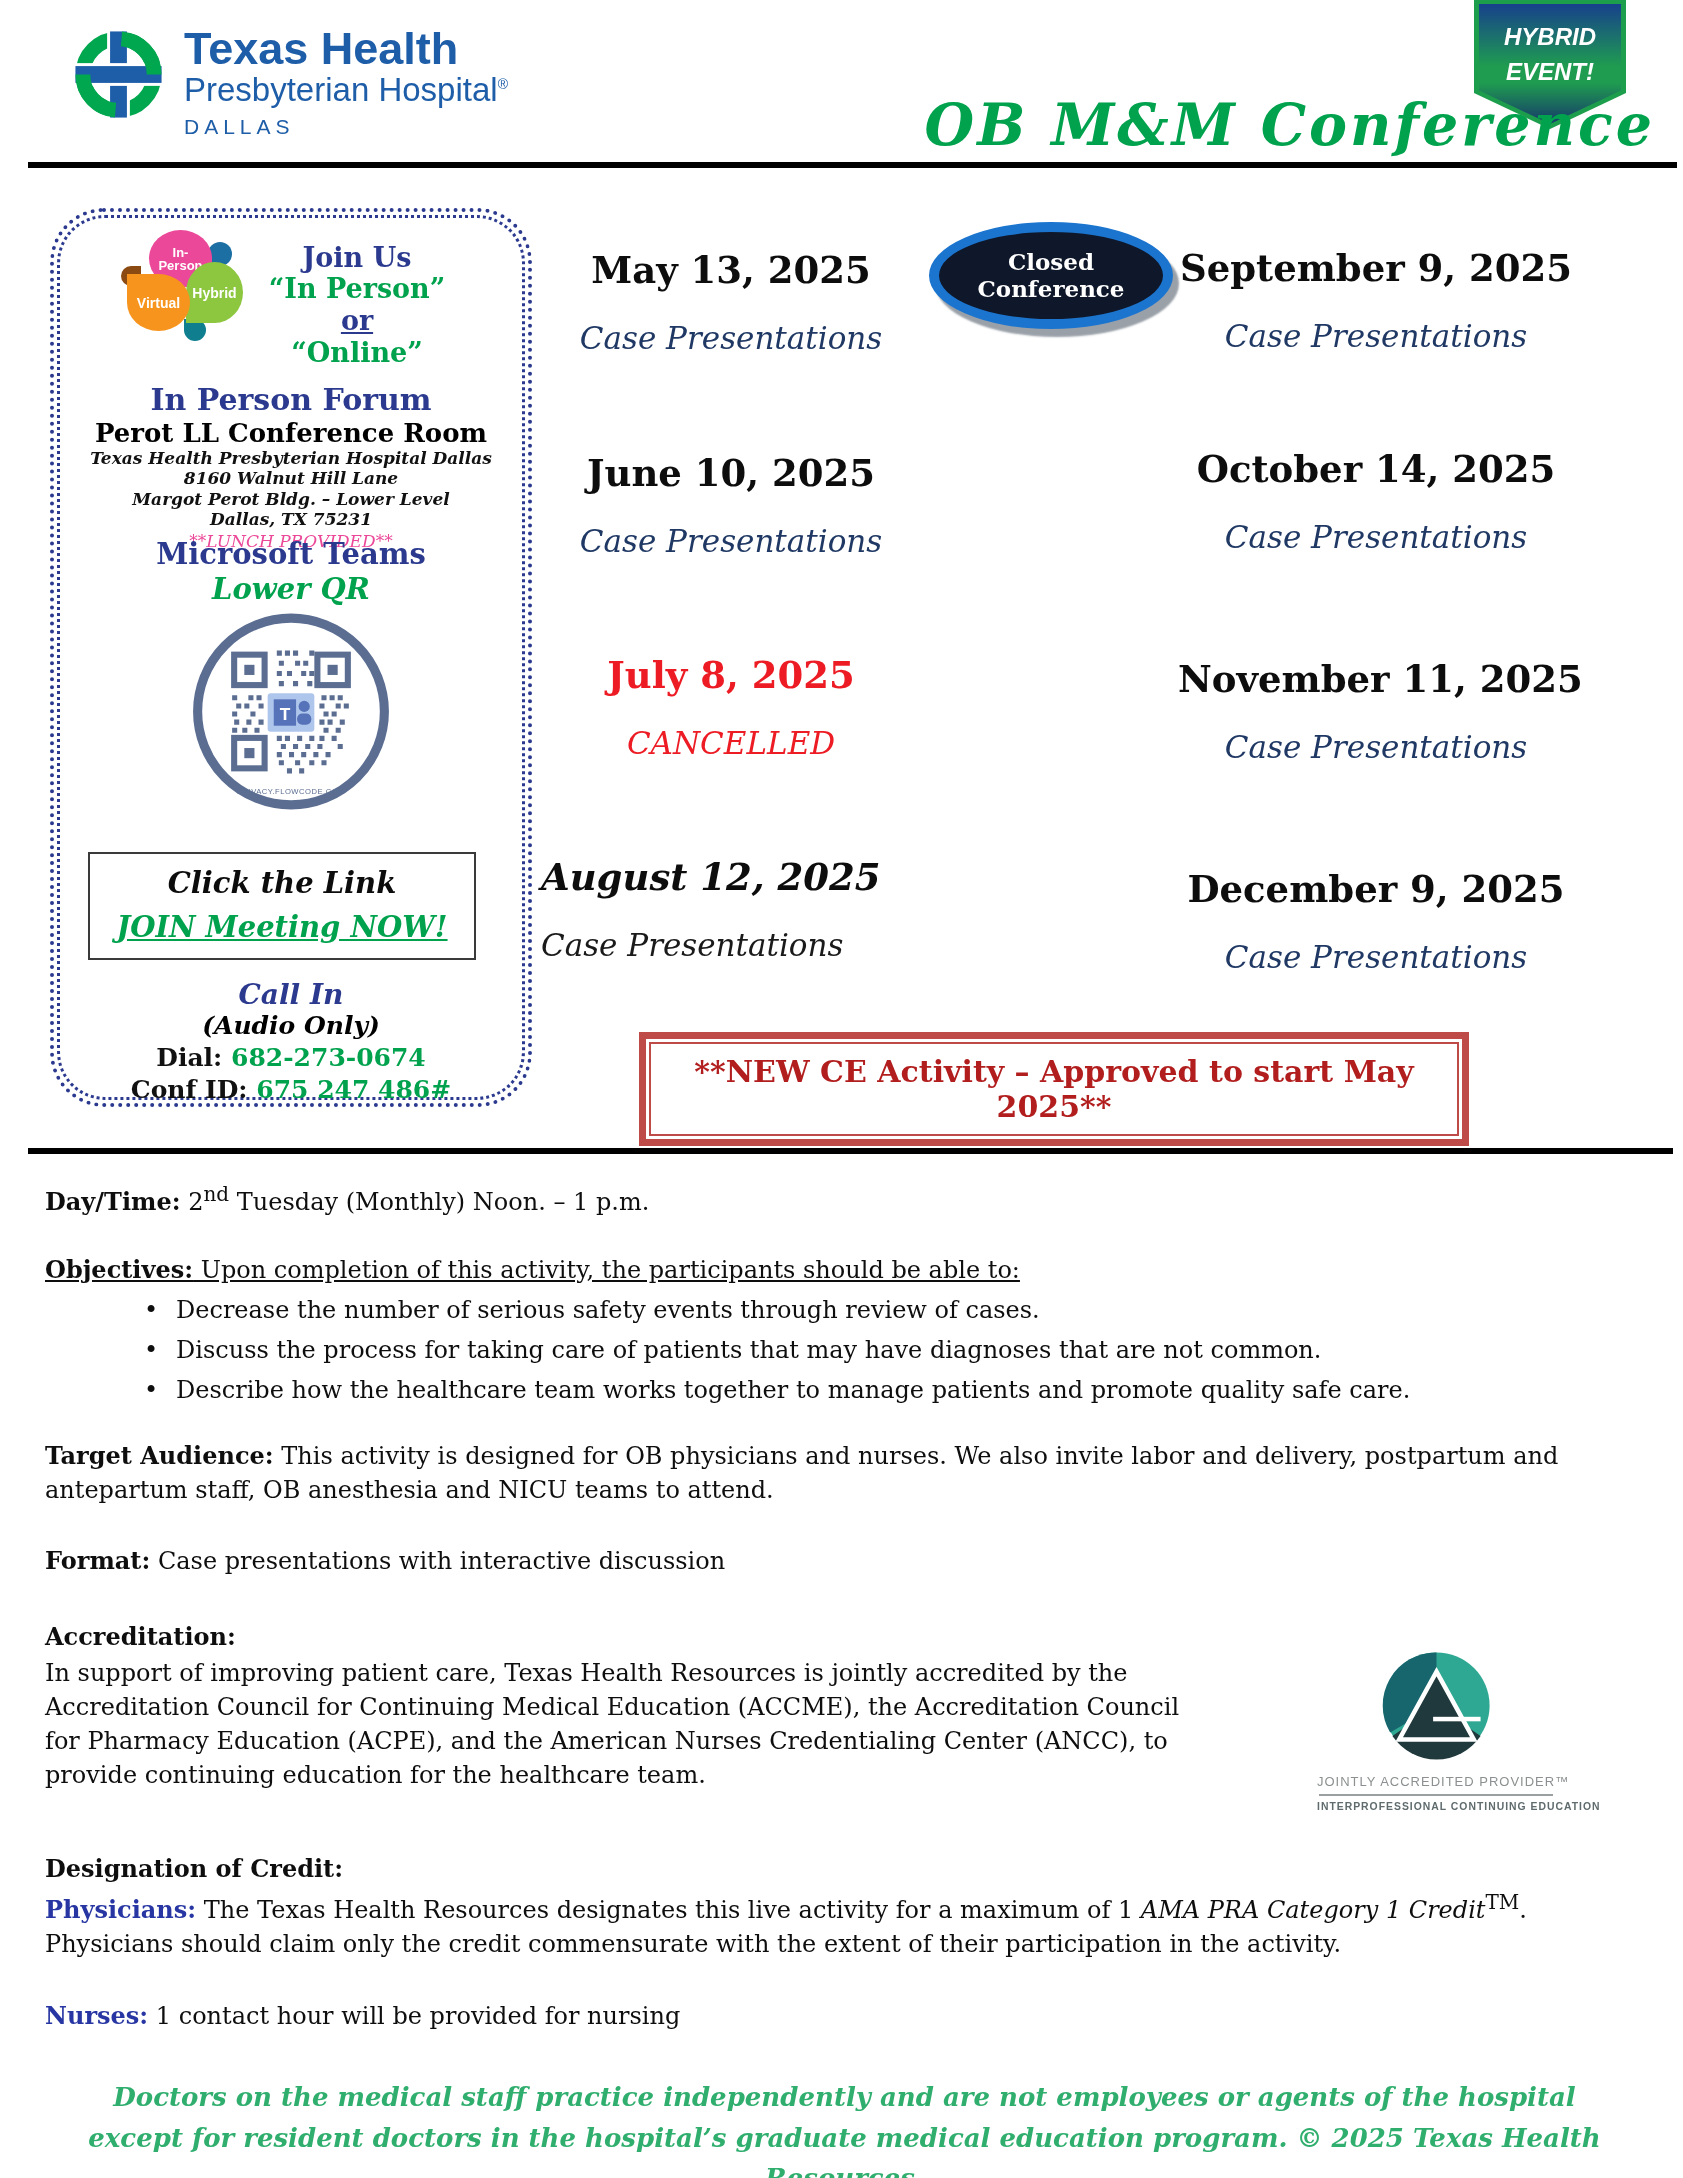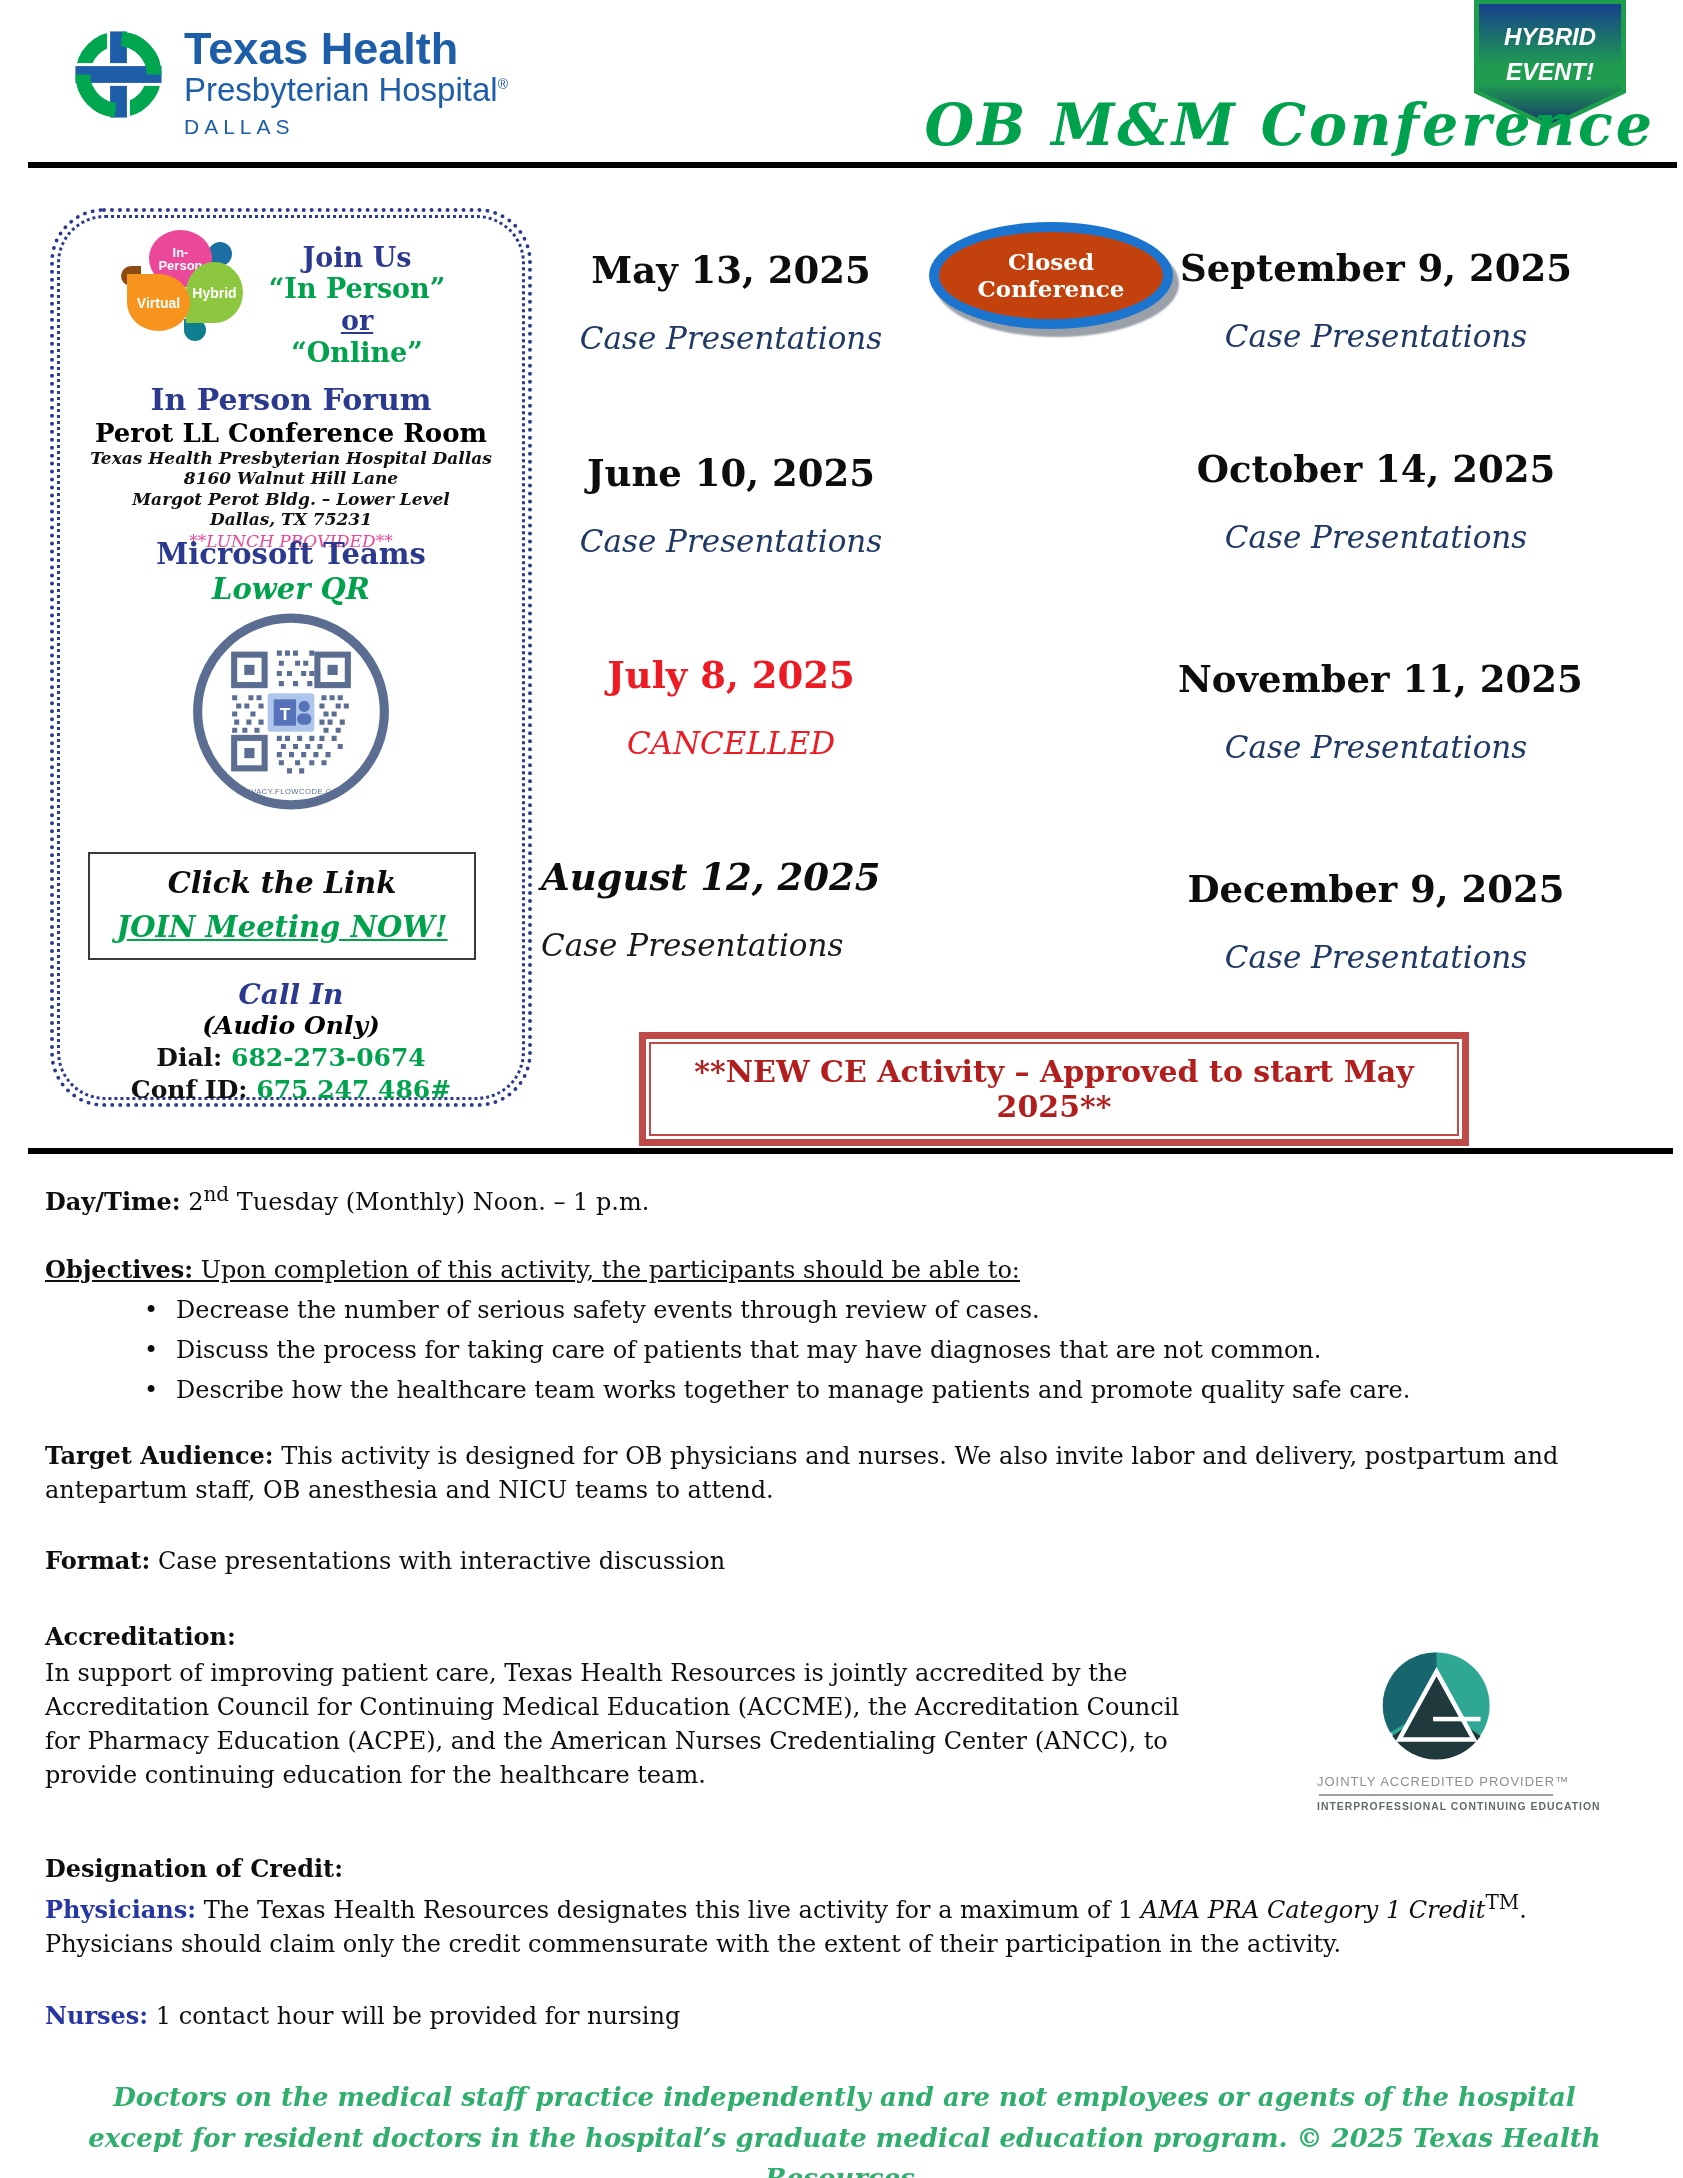--- a/index.html
+++ b/index.html
@@ -80,21 +80,21 @@
   
   .entry { position:absolute; width:380px; text-align:center; }
   .entry .date { font-size:37px; font-weight:bold; color:#0d0d0d; white-space:nowrap; }
   .entry .desc { margin-top:28px; font-size:31px; font-style:italic; color:#1F3864; white-space:nowrap; }
   .col-l { left:541px; } .col-r { left:1178px; width:396px; }
   .e-may { top:248px; } .e-jun { top:451px; } .e-jul { top:653px; } .e-aug { top:855px; text-align:left; }
   .e-sep { top:246px; } .e-oct { top:447px; } .e-nov { top:657px; } .e-dec { top:867px; }
   .e-jul .date { color:#ED1C24; } .e-jul .desc { color:#ED1C24; }
   .e-aug .date { font-style:italic; } .e-aug .desc { color:#1a1a1a; }
 
-  .oval { left:929px; top:222px; width:244px; height:107px; background:#c2410c;
+  .oval { left:929px; top:222px; width:244px; height:107px; background:#0f172a;
           border:10px solid #1B75CF; border-radius:50%;
           box-shadow:6px 8px 2px #99a0a8; display:flex; flex-direction:column;
           align-items:center; justify-content:center; }
   .oval div { color:#fff; font-size:23px; font-weight:bold; line-height:1.15; }
 
   .ce { left:639px; top:1032px; width:830px; border:7px solid #BE4B48; padding:3px; background:#fff; }
   .ce-in { border:2px solid #BE4B48; text-align:center; padding:10px 6px; }
   .ce-in span { color:#B21E1E; font-size:30px; font-weight:bold; }
 
   

